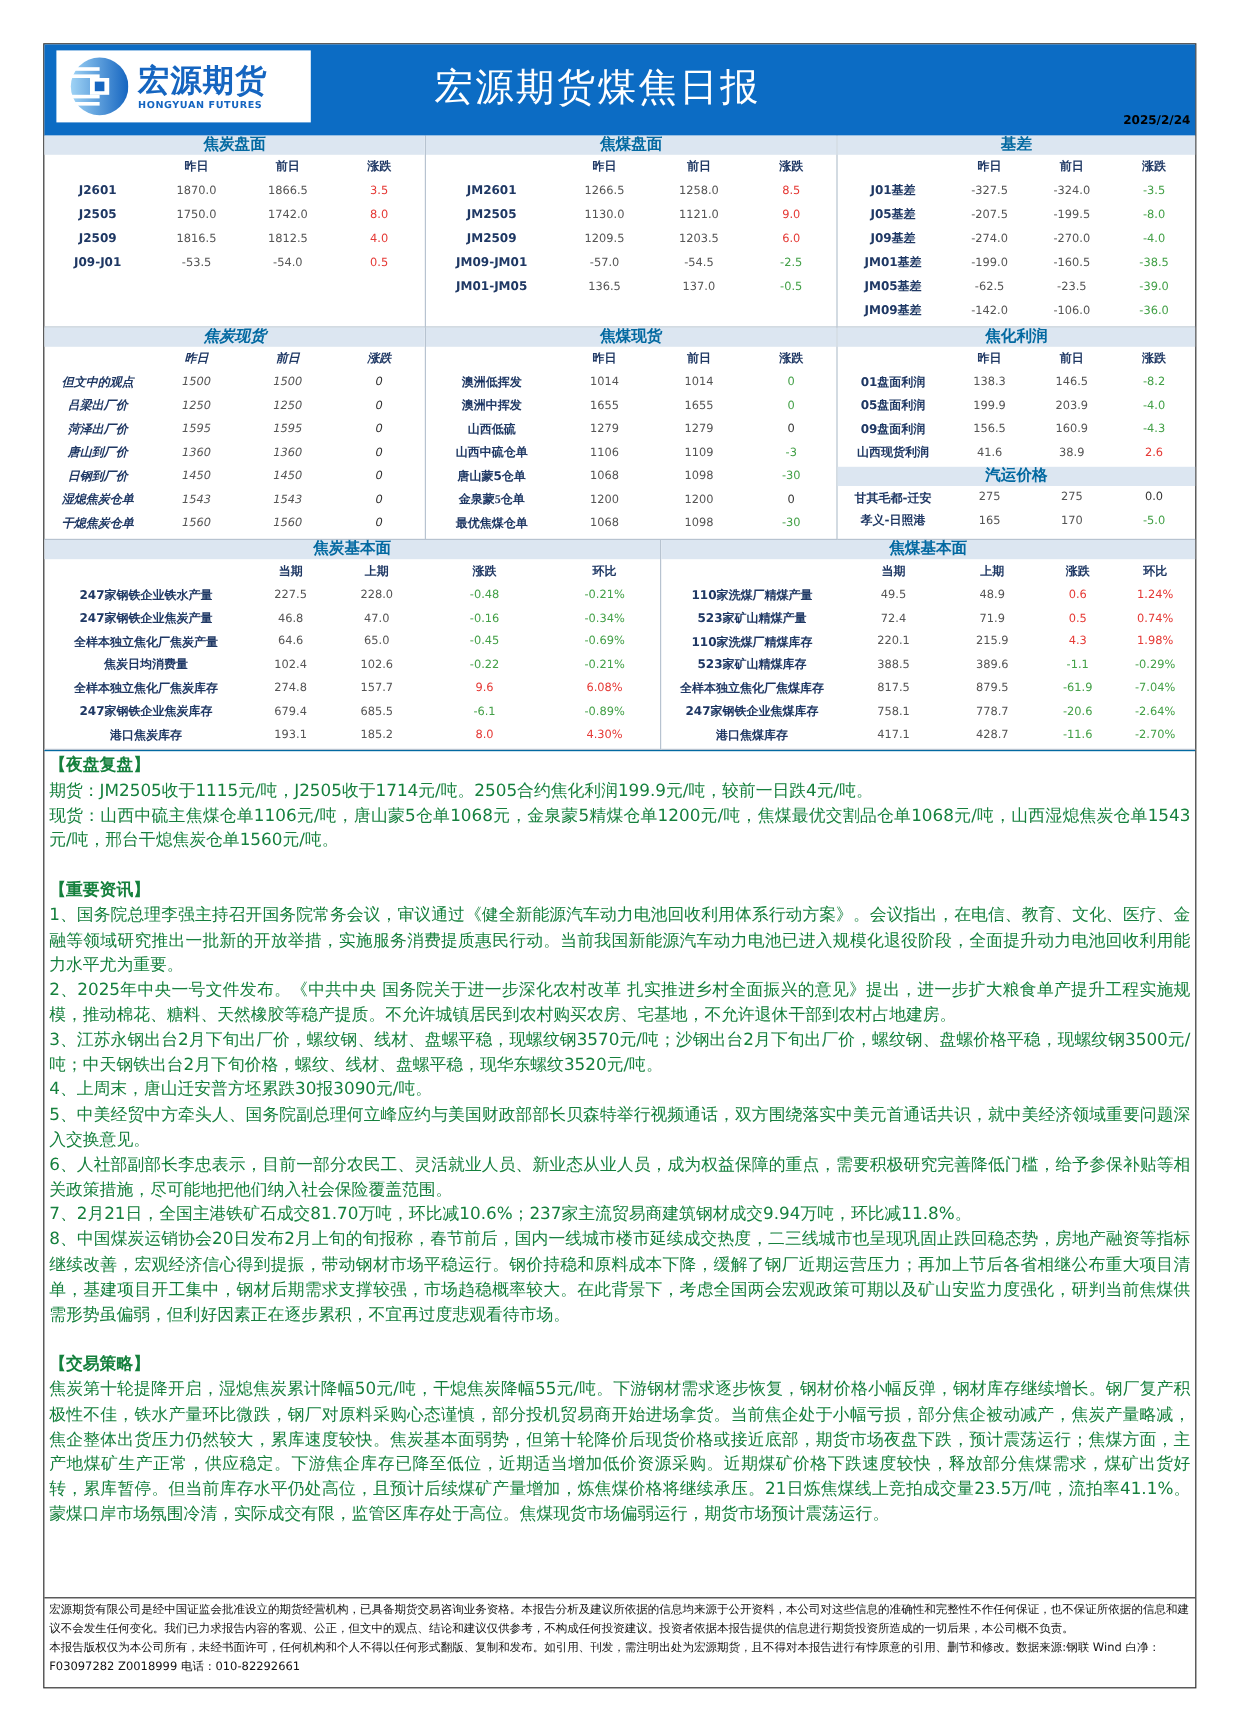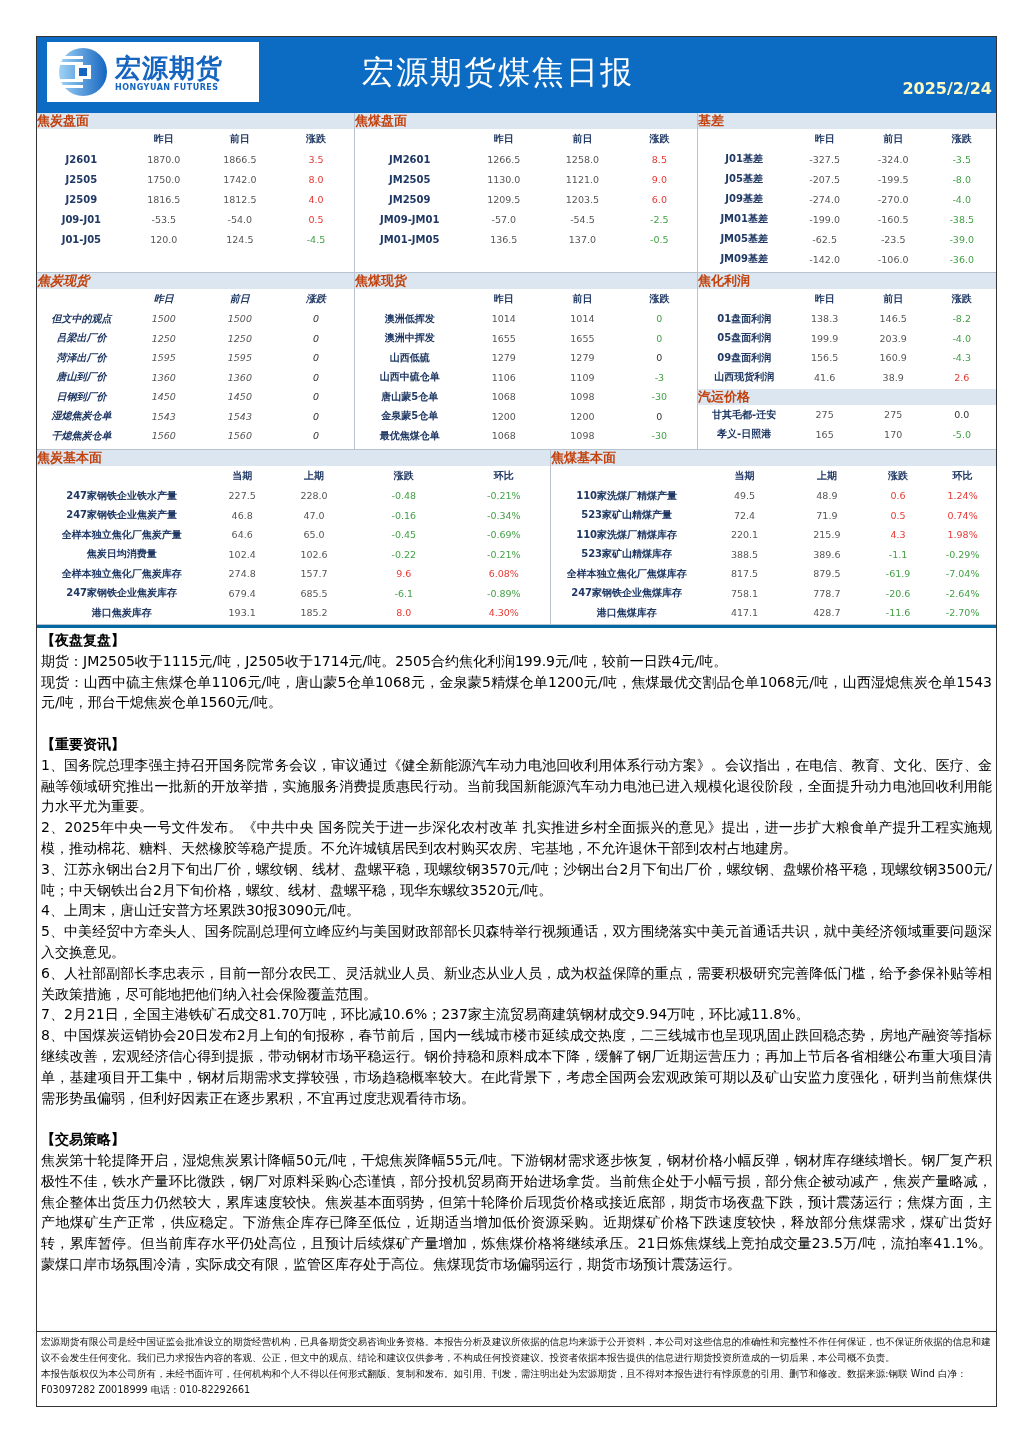--- a/index.html
+++ b/index.html
@@ -8,35 +8,35 @@
   .page { position: absolute; left: 36px; top: 36px; width: 961px; height: 1371px; border: 1px solid #333; background: #fff; }
 
   
   .header { position: absolute; left: 0; top: 0; width: 959px; height: 76px; background: #0c6cc4; }
   .logo-box { position: absolute; left: 10px; top: 5px; width: 212px; height: 60px; background: #fff; display: flex; align-items: center; padding-left: 8px; }
   .logo-mark { width: 52px; height: 52px; position: relative; }
   .logo-text { margin-left: 8px; display: flex; flex-direction: column; }
   .logo-cn { font-size: 26px; font-weight: bold; color: #1565c0; letter-spacing: 1px; line-height: 30px; }
   .logo-en { font-size: 8px; font-weight: bold; color: #1565c0; letter-spacing: 0.5px; }
   .title { position: absolute; left: 325px; top: 14px; font-size: 32px; color: #fff; letter-spacing: 2px; }
-  .date { position: absolute; right: 4px; top: 42px; font-size: 16px; font-weight: bold; color: #fef9c3; }
+  .date { position: absolute; right: 4px; top: 58px; font-size: 10px; font-weight: bold; color: #000000; }
 
   
   .blk { position: absolute; border-right: 1px solid #b7c3d0; border-bottom: 1px solid #b7c3d0; }
-  .blk-title { height: 16px; background: #dce6f1; color: #c2410c; font-weight: bold; font-size: 13px; line-height: 16px; }
+  .blk-title { height: 16px; background: #dce6f1; color: #0369a1; font-weight: bold; font-size: 13px; text-align: center; line-height: 16px; }
   table { border-collapse: collapse; width: 100%; table-layout: fixed; }
   th { font-size: 10px; font-weight: bold; color: #1f3864; height: 20px; text-align: center; }
   td { font-size: 9.5px; height: 20px; text-align: center; color: #555; }
   td.lbl { color: #1f3864; font-weight: bold; font-size: 10px; }
   .up { color: #e53935; }
   .down { color: #43a047; }
   .flat { color: #333; }
 
   
-  .text-area { position: absolute; left: 0; top: 588px; width: 959px; height: 706px; padding: 2px 4px; font-size: 14px; line-height: 20.8px; color: #000000; border-top: 3px solid #0369a1; }
+  .text-area { position: absolute; left: 0; top: 588px; width: 959px; height: 706px; padding: 2px 4px; font-size: 14px; line-height: 20.8px; color: #15803d; border-top: 1px solid #0369a1; }
   .sec-title { font-weight: bold; }
   .para { text-align: justify; }
   .gap { height: 20.8px; }
 
   .footer { position: absolute; left: 0; top: 1294px; width: 959px; height: 76px; border-top: 1px solid #333; padding: 2px 4px; font-size: 9.6px; line-height: 16px; color: #111; }
 </style>
 </head>
 <body>
 
 <div class="page">
@@ -104,26 +104,20 @@
             <td>1816.5</td>
             <td>1812.5</td>
             <td class="up">4.0</td>
           </tr>
           <tr>
             <td class="lbl">J09-J01</td>
             <td>-53.5</td>
             <td>-54.0</td>
             <td class="up">0.5</td>
           </tr>
-          <tr>
-            <td class="lbl">J01-J05</td>
-            <td>120.0</td>
-            <td>124.5</td>
-            <td class="down">-4.5</td>
-          </tr>
         </tbody>
     </table>
   </div>
 
   <div class="blk" style="left:318px;top:76px;width:343px;height:160px;">
     <div class="blk-title">焦煤盘面</div>
     <table>
       <colgroup>
           <col style="width:32%">
           <col style="width:23%">
@@ -337,21 +331,21 @@
             <td style="height: 19.5px;">1109</td>
             <td class="down" style="height: 19.5px;">-3</td>
           </tr>
           <tr>
             <td class="lbl" style="height: 19.5px;">唐山蒙5仓单</td>
             <td style="height: 19.5px;">1068</td>
             <td style="height: 19.5px;">1098</td>
             <td class="down" style="height: 19.5px;">-30</td>
           </tr>
           <tr>
-            <td class="lbl" style="height: 19.5px;">金泉蒙5仓单</td>
+            <td class="lbl" style="height: 19.5px; font-family: Liberation Serif, serif;">金泉蒙5仓单</td>
             <td style="height: 19.5px;">1200</td>
             <td style="height: 19.5px;">1200</td>
             <td class="flat" style="height: 19.5px;">0</td>
           </tr>
           <tr>
             <td class="lbl" style="height: 19.5px;">最优焦煤仓单</td>
             <td style="height: 19.5px;">1068</td>
             <td style="height: 19.5px;">1098</td>
             <td class="down" style="height: 19.5px;">-30</td>
           </tr>

